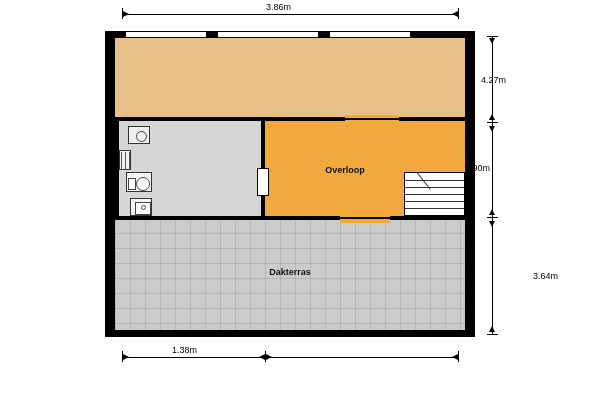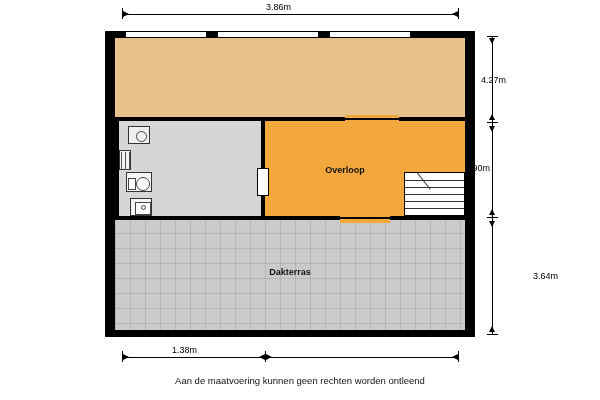--- a/index.html
+++ b/index.html
@@ -231,15 +231,14 @@
   <div class="tick-v" style="left:458px; top:351px;"></div>
 
   <div class="arrow arrow-right" style="left:123px; top:354px;"></div>
   <div class="arrow arrow-left" style="left:259px; top:354px;"></div>
   <div class="dim-text" style="left:172px; top:345px;">1.38m</div>
 
   <div class="arrow arrow-right" style="left:266px; top:354px;"></div>
   <div class="arrow arrow-left" style="left:452px; top:354px;"></div>
   <div class="dim-text" style="left:344px; top:329px;text-align:right;">3.10m</div>
 
-  <div class="caption" style="top:375px;">Aan de maatvoering kunnen geen rechten worden ontleend</div>
 
 </div>
 
 </body></html>

